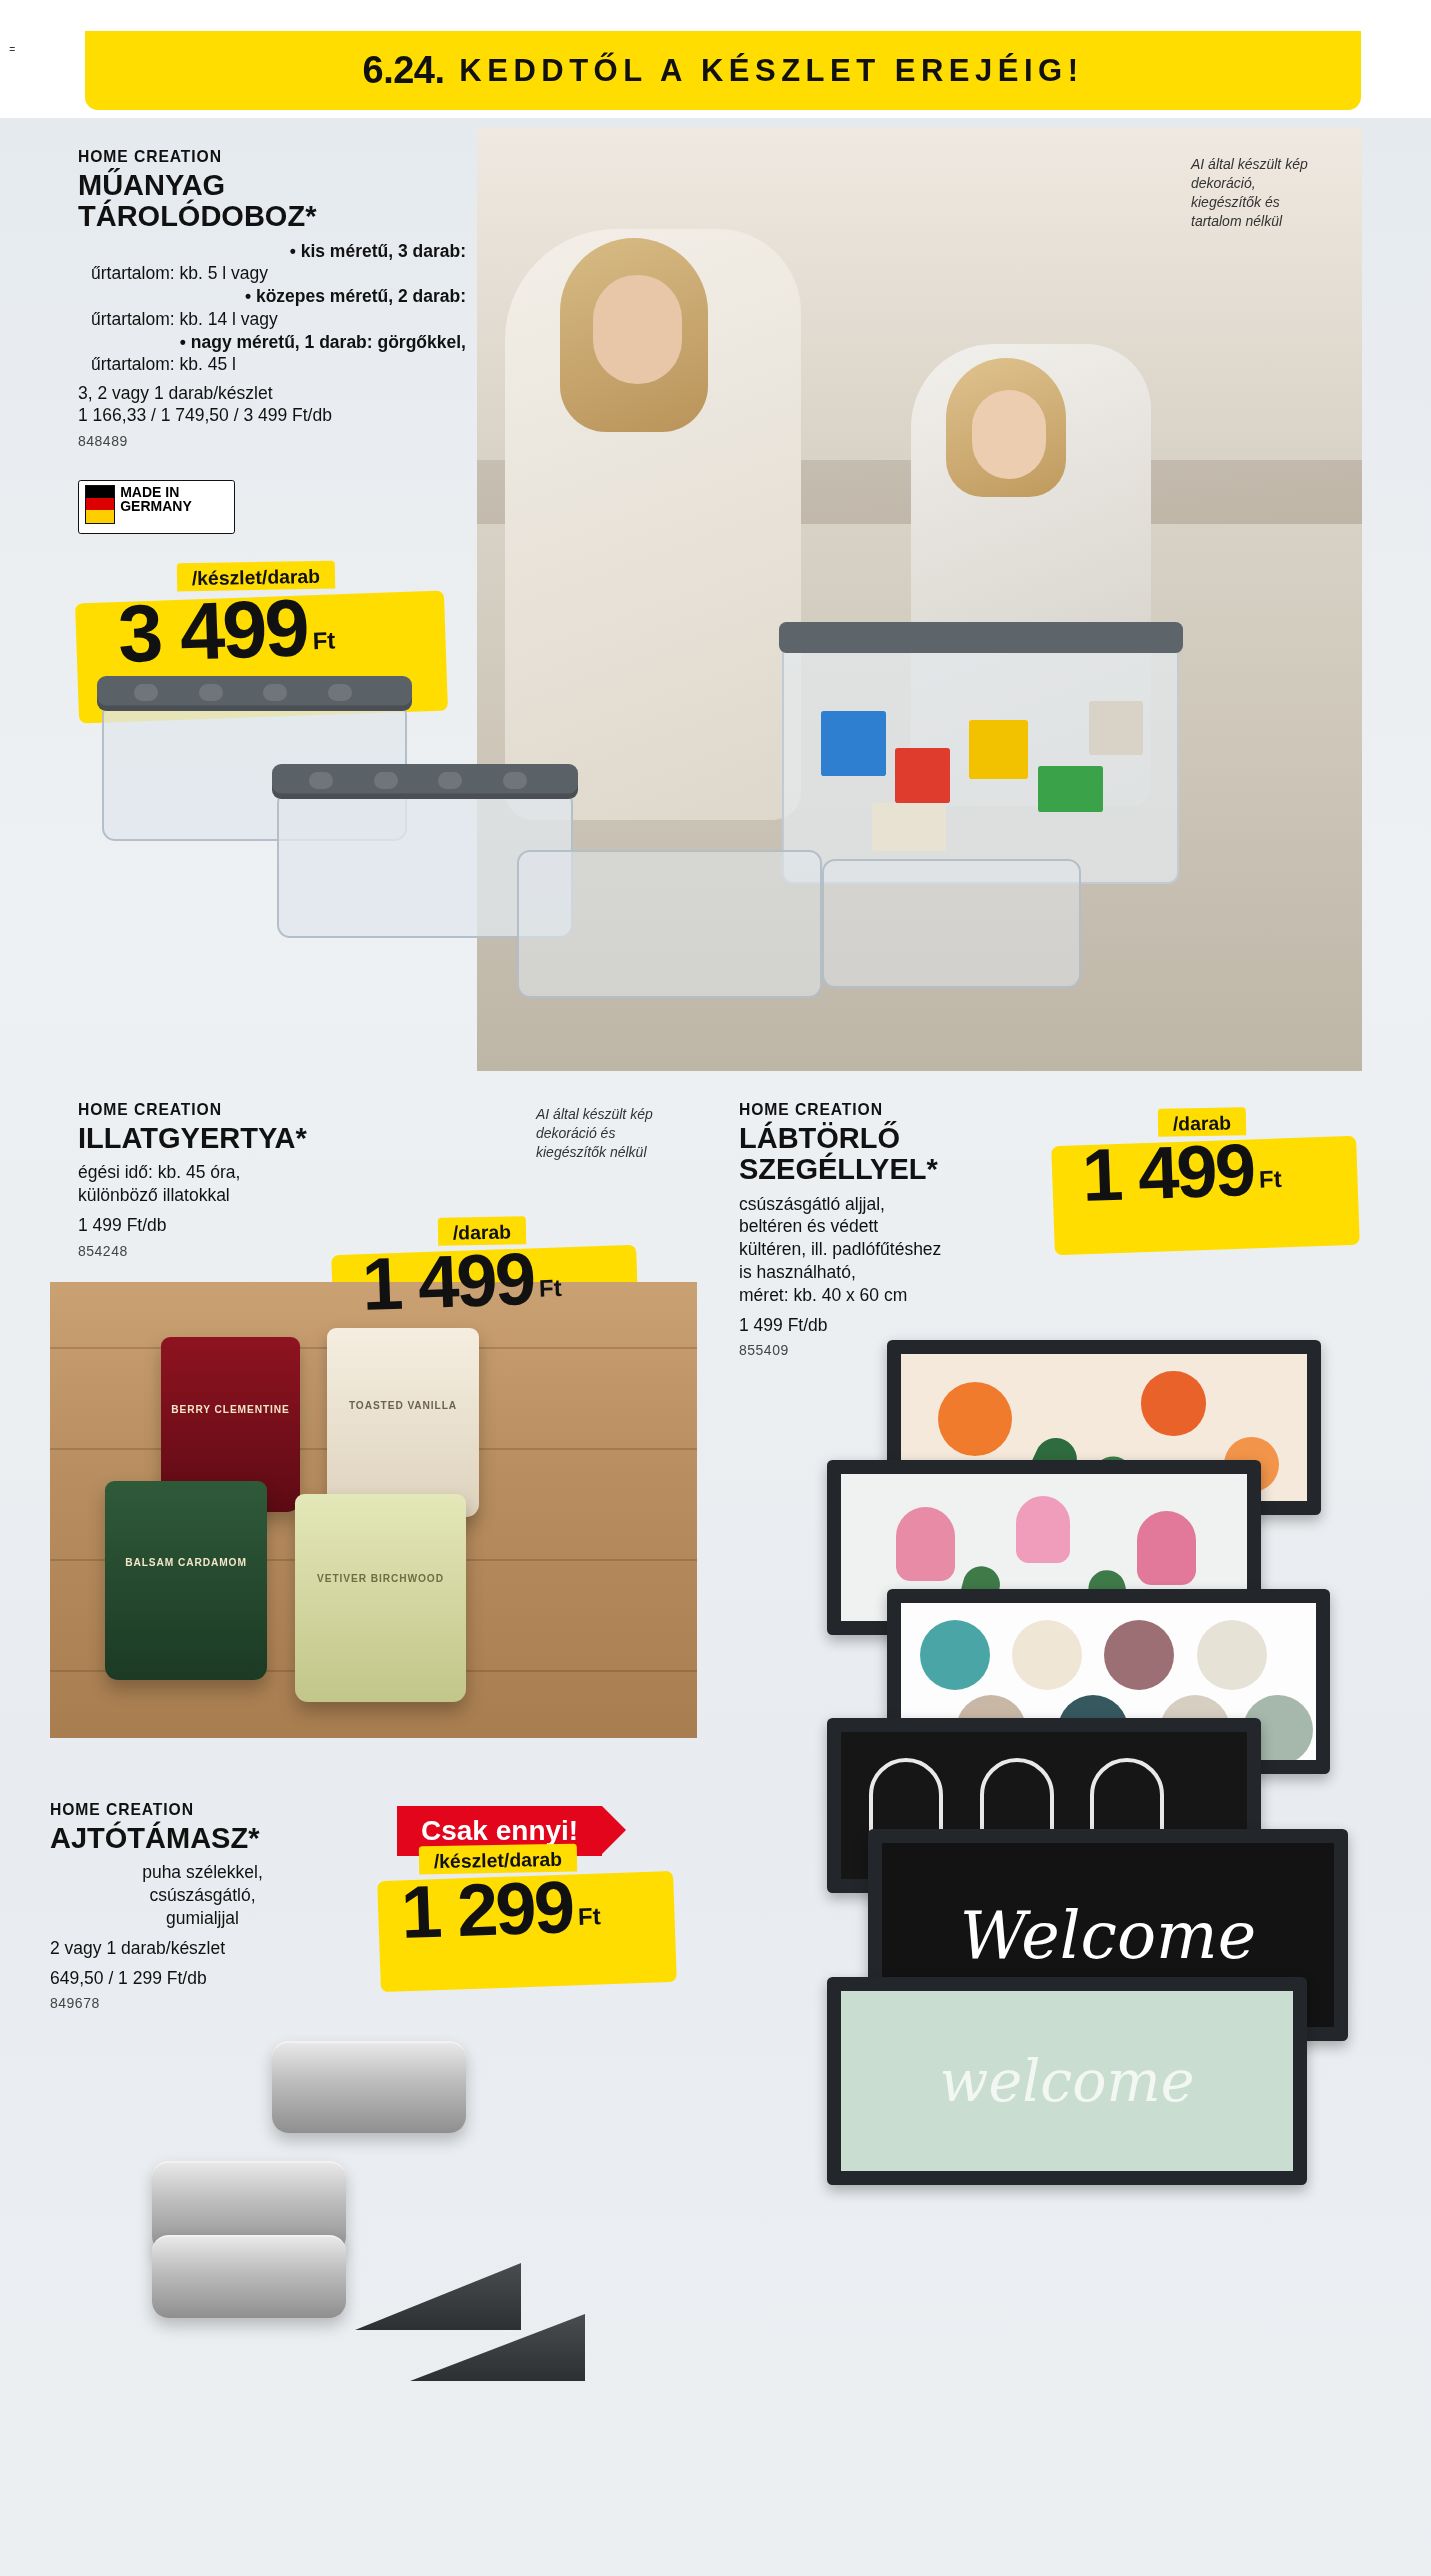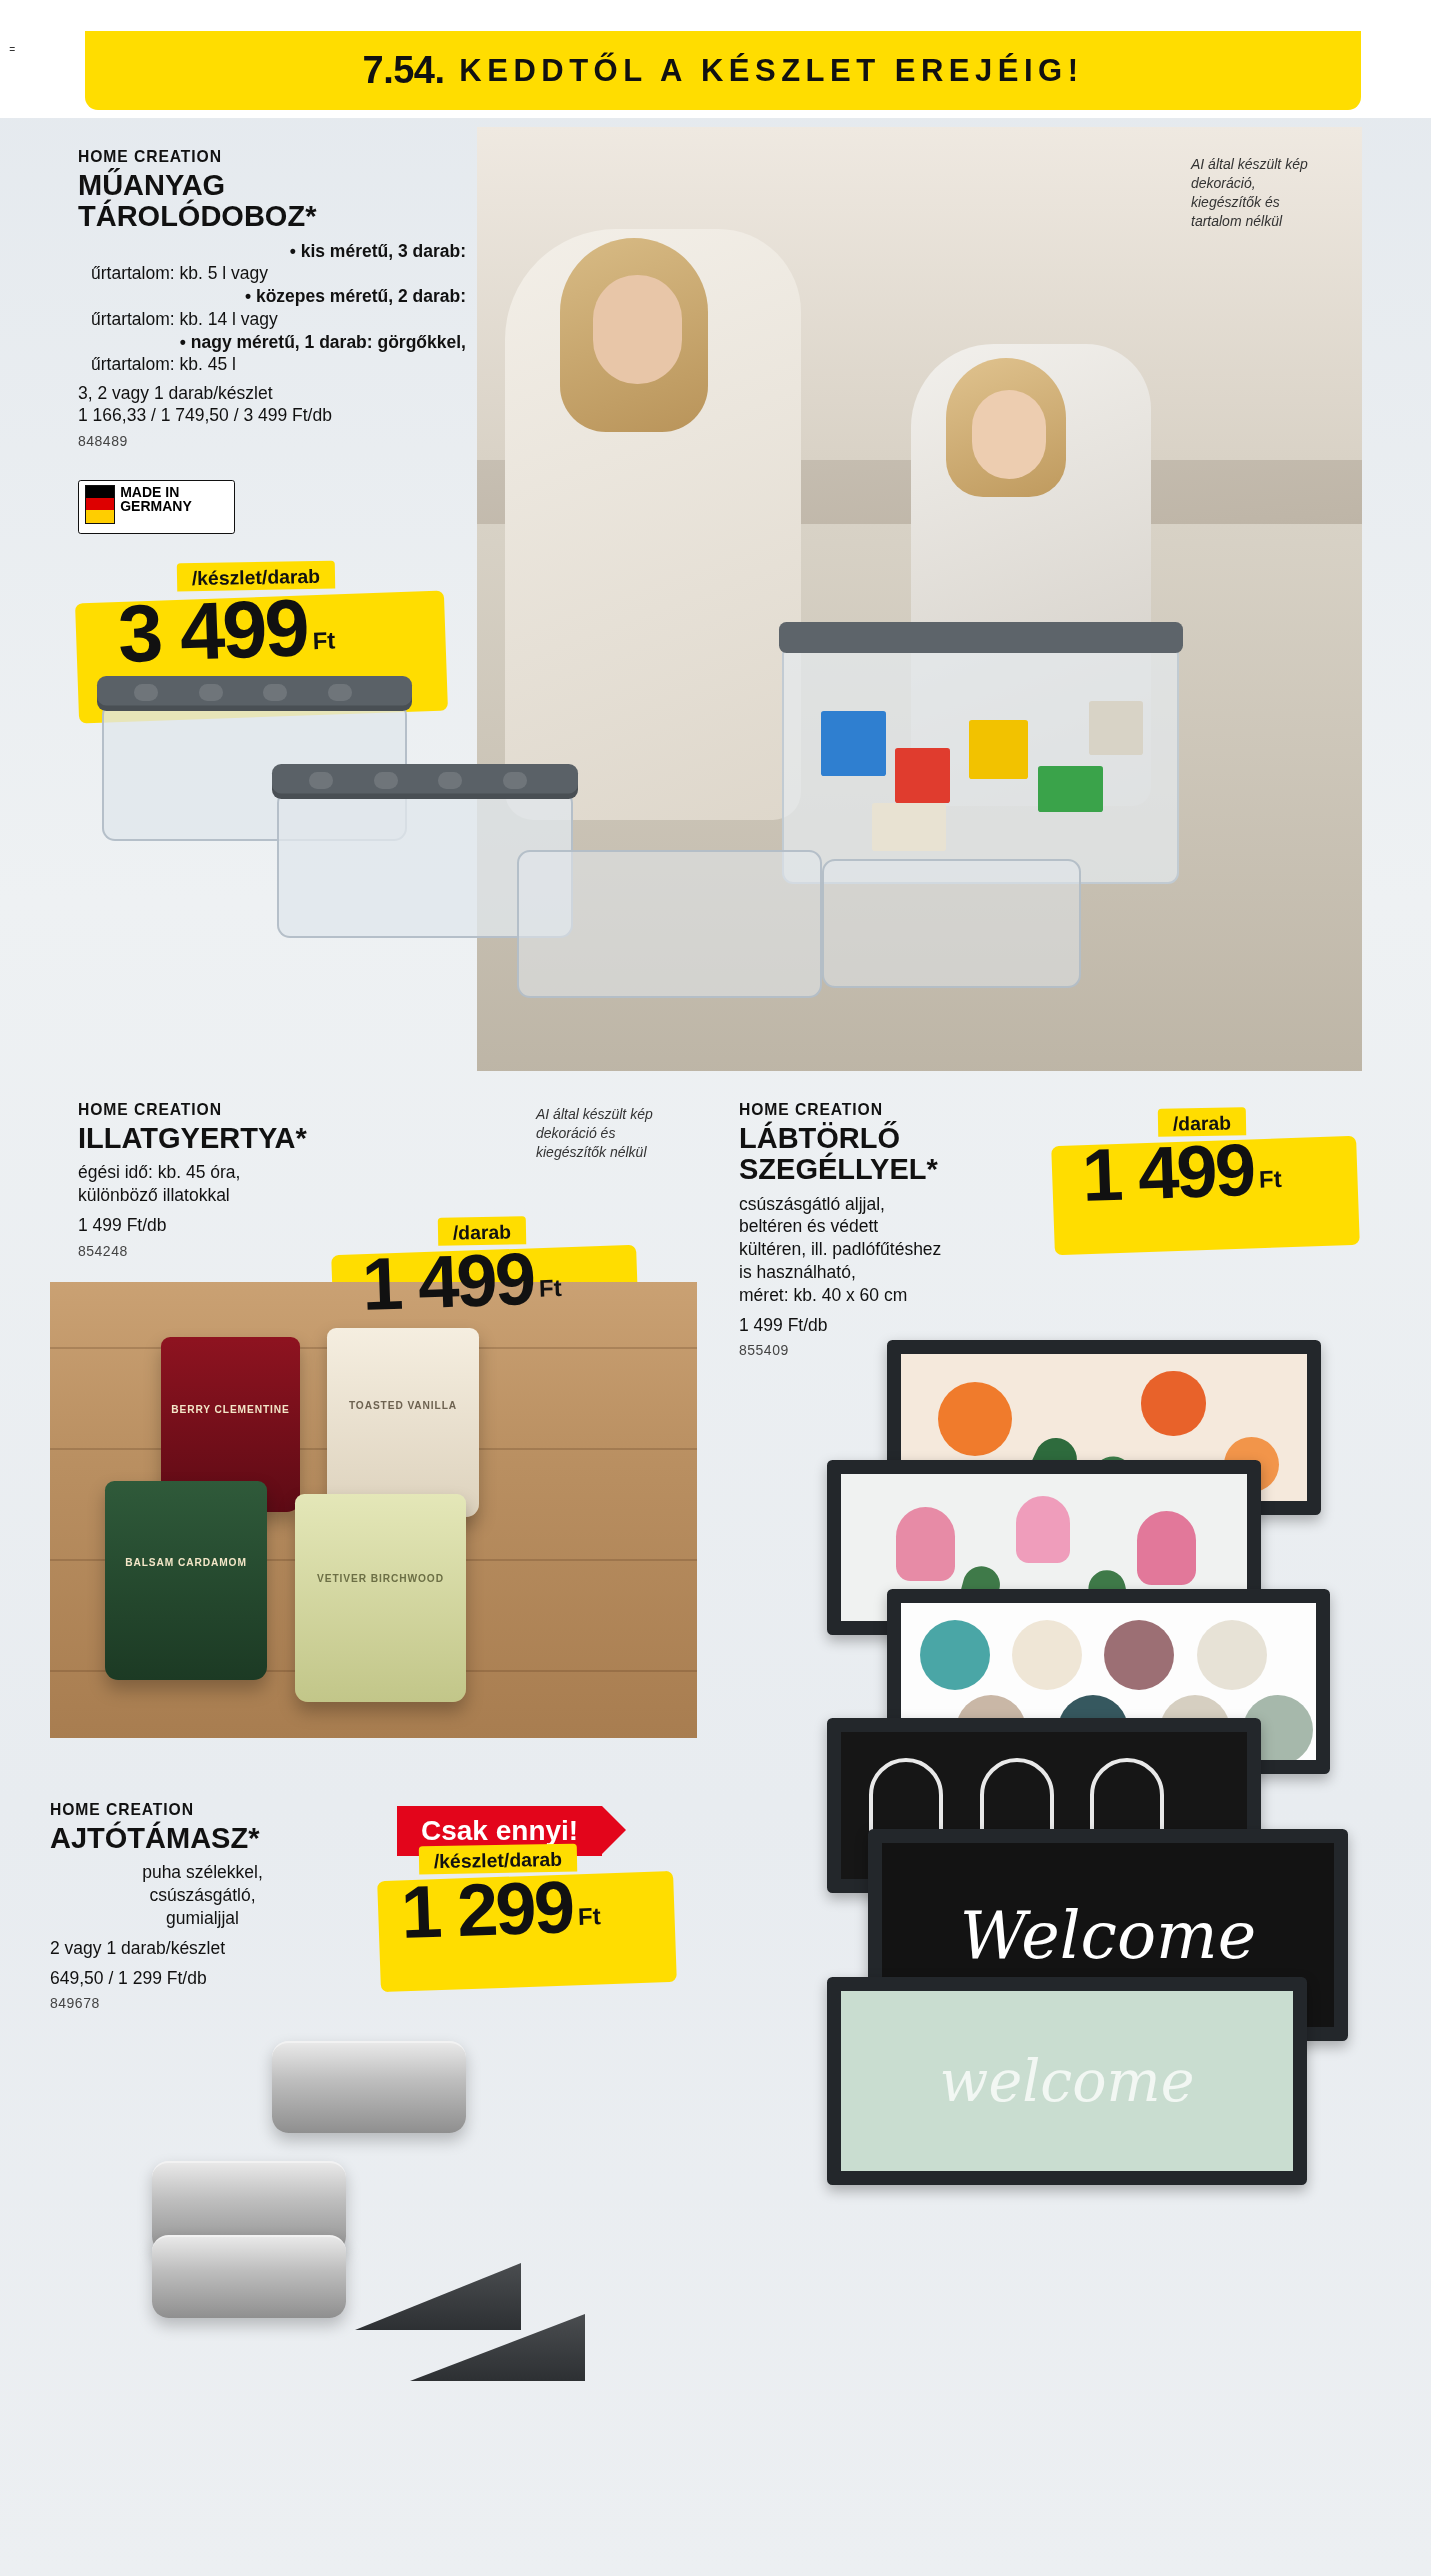--- a/index.html
+++ b/index.html
@@ -209,21 +209,21 @@
 </style>
 </head>
 <body>
 
 <div class="page">
   <div class="content">
 
     <div class="header-band">
       <span class="corner-mark">=</span>
       <div class="header-yellow">
-        <span class="date">7.54.</span>
+        <span class="date">6.24.</span>
         <span class="sub">KEDDTŐL A KÉSZLET EREJÉIG!</span>
       </div>
     </div>
 
     <div class="photo" id="hero">
       <div class="wall"></div>
       <div class="sofa"></div>
       <div class="rug"></div>
       <div class="mom"></div>
         <div class="mom-hair"></div>

